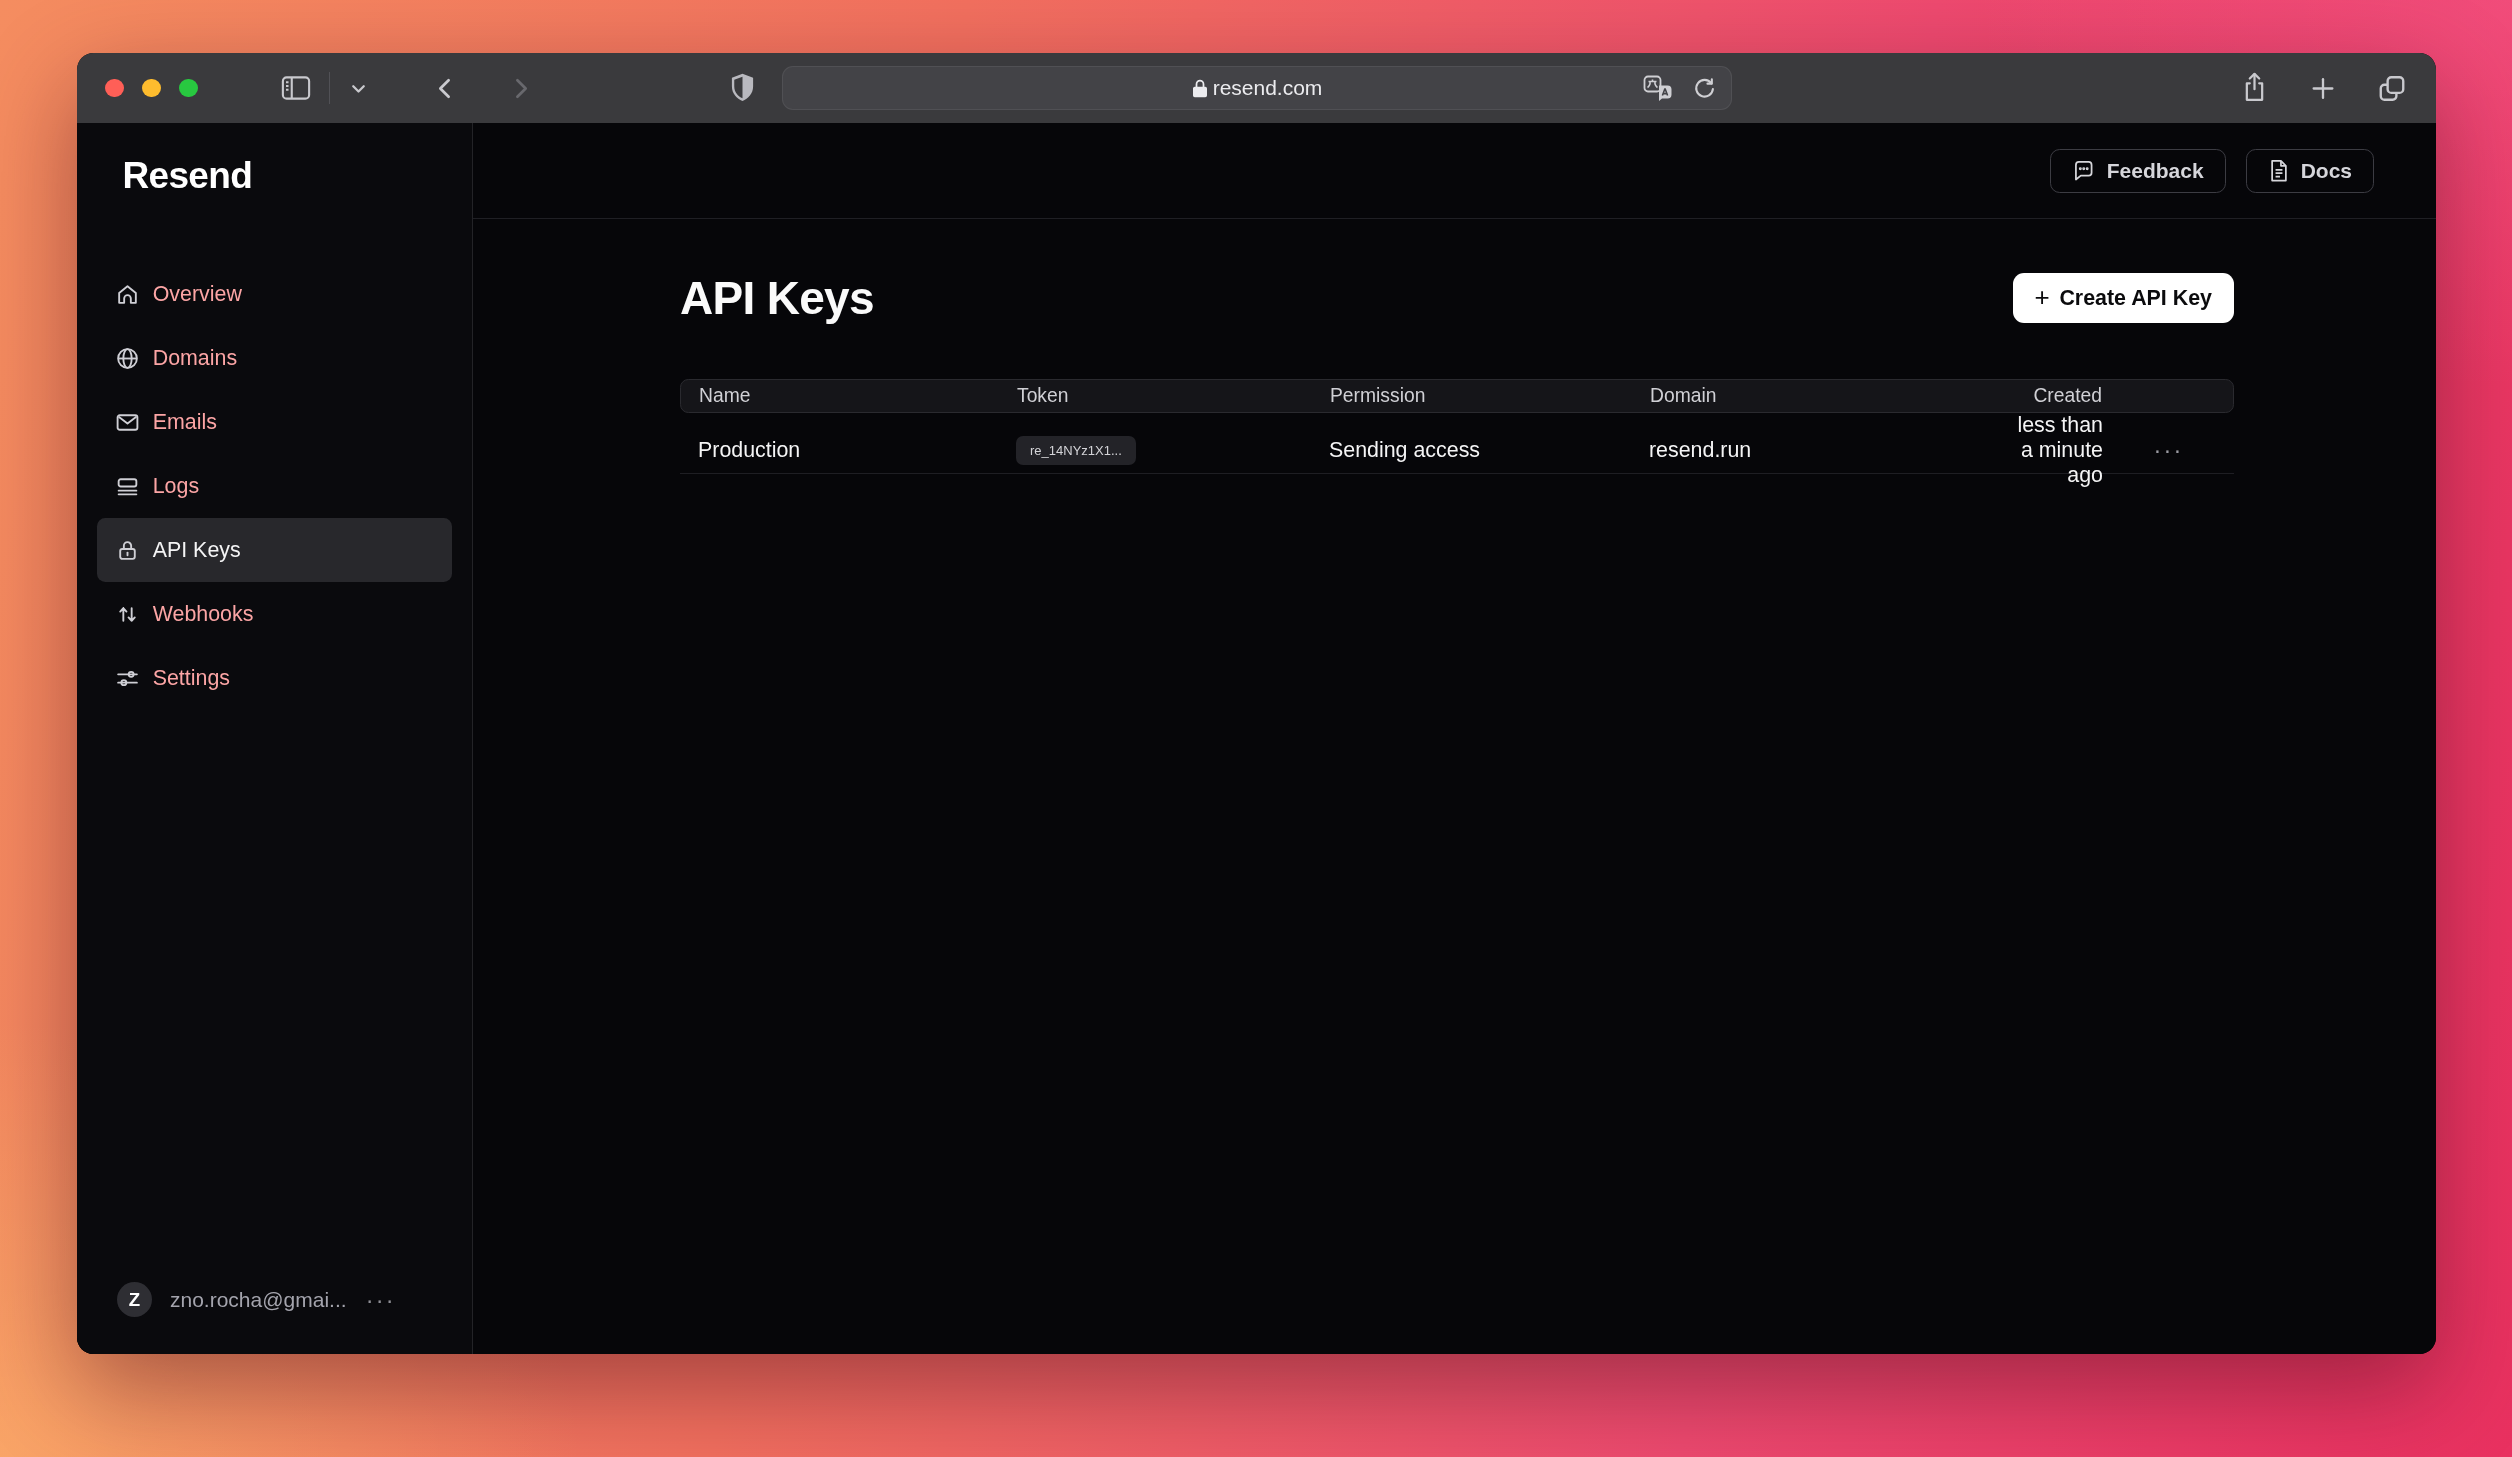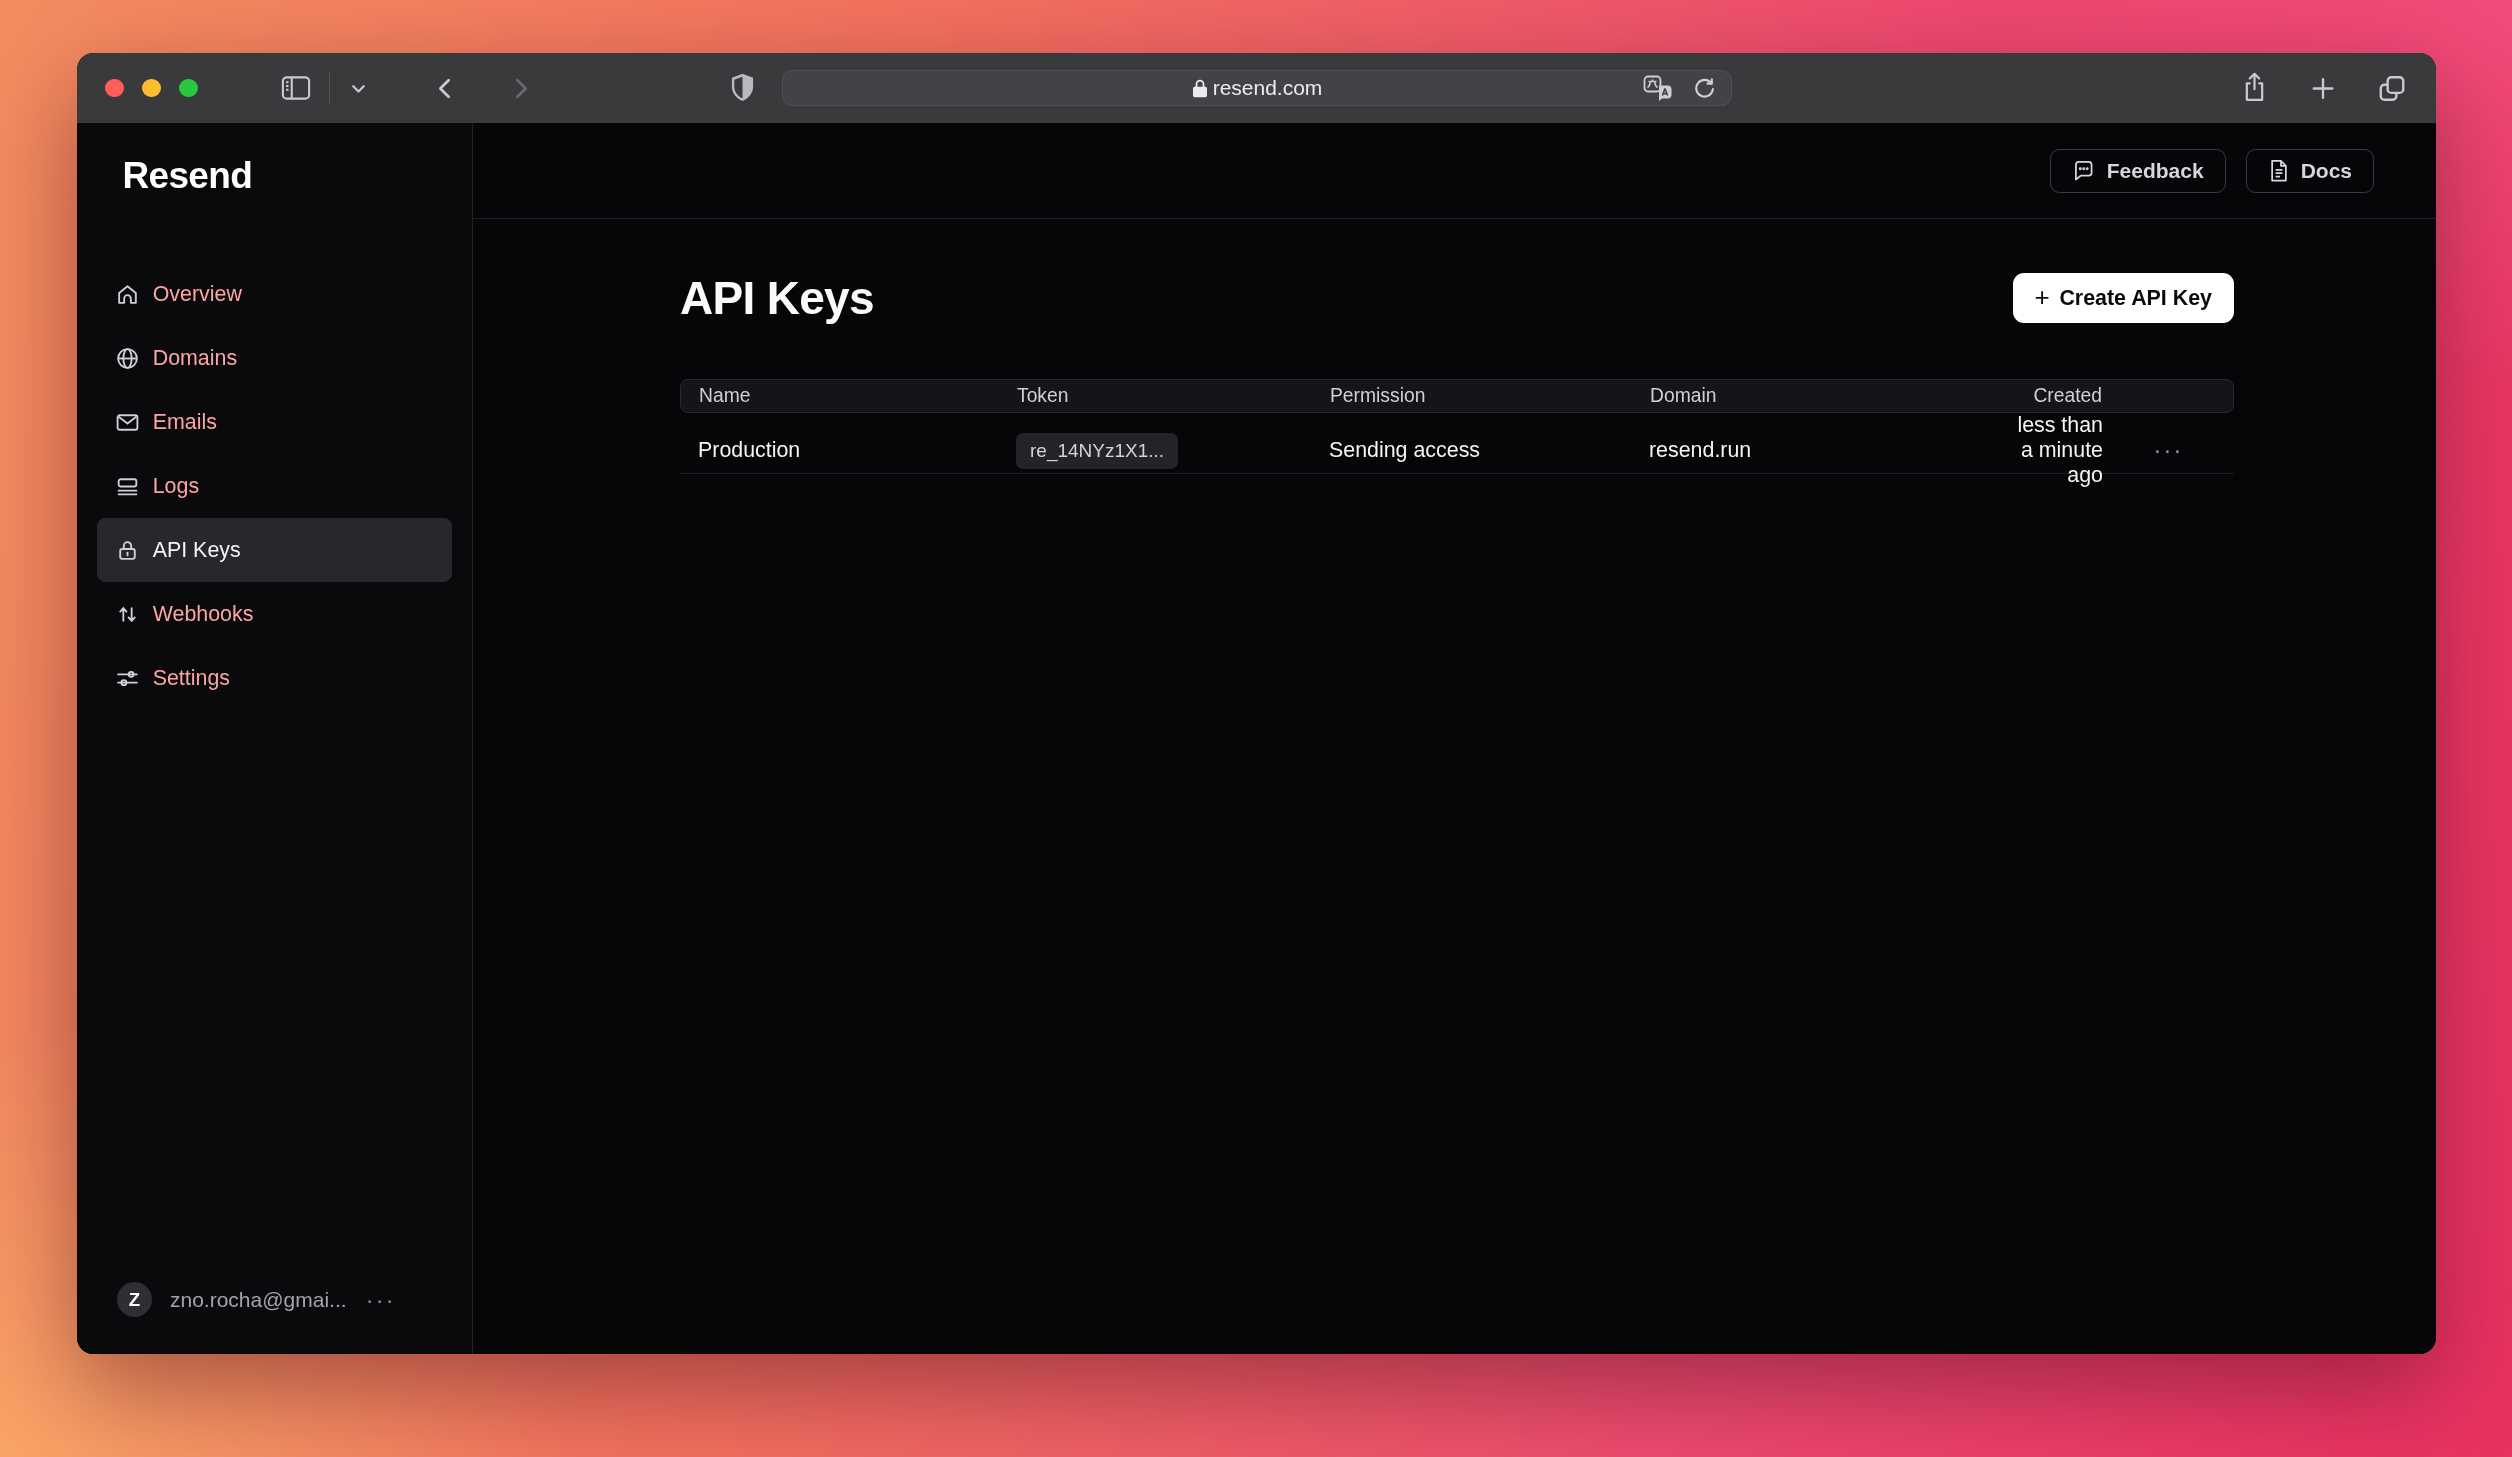--- a/index.html
+++ b/index.html
@@ -26,21 +26,21 @@
   .light{ width:18.6px; height:18.6px; border-radius:50%; }
   .light.red{ background:#ff5f57; } .light.yellow{ background:#febc2e; } .light.green{ background:#28c840; }
   .tb-group{ display:flex; align-items:center; margin-left:83px; }
   .tb-icon{ color:#c9c9ce; display:flex; align-items:center; justify-content:center; }
   .tb-sep{ width:1.4px; height:32px; background:#515156; margin:0 18px; }
   .tb-back{ margin-left:64px; color:#c9c9ce; }
   .tb-fwd{ margin-left:50px; color:#68686d; }
   .shield{ position:absolute; left:calc(50% - 529px); top:50%; transform:translateY(-50%); color:#b9b9bf; }
   .urlbar{
     position:absolute; left:50%; top:50%; transform:translate(-50%,-50%);
-    width:950px; height:36px; background:#434347; border:1.4px solid rgba(255,255,255,.07);
+    width:950px; height:44px; background:#434347; border:1.4px solid rgba(255,255,255,.07);
     border-radius:11px; display:flex; align-items:center; justify-content:center; gap:4px;
   }
   .url-text{ color:#ececef; font-size:21px; }
   .url-right{ position:absolute; right:15px; top:50%; transform:translateY(-50%); display:flex; gap:18px; align-items:center; color:#cfcfd3; }
   .tb-right{ position:absolute; right:29px; top:50%; transform:translateY(-50%); display:flex; gap:40px; align-items:center; color:#c9c9ce; }
   
   .page{ flex:1; display:flex; background:#060609; min-height:0; }
   .sidebar{
     width:396px; flex:0 0 396px; background:#0a0a0d; border-right:1.4px solid #232327;
     display:flex; flex-direction:column; padding:0 20px;
@@ -89,21 +89,21 @@
   .th.right{ text-align:right; padding-left:0; }
   .trow{
     display:grid; grid-template-columns:318px 313px 320px 376px 1fr 131px;
     height:61px; align-items:center; font-size:21.4px; color:#f4f4f5;
     border-bottom:1.4px solid #1e1e23;
   }
   .td{ padding-left:18px; }
   .td.right{ text-align:right; padding-left:0; }
   .chip{
     display:inline-block; background:#232328; border-radius:7px;
-    padding:7px 14px; font-size:19px; color:#d4d4d8;
+    padding:7px 14px; font-size:13px; color:#d4d4d8;
   }
   .row-menu{ text-align:center; color:#9a9aa2; font-size:23.5px; letter-spacing:2.1px; cursor:pointer; }
   svg{ display:block; }
 </style>
 </head>
 <body>
 
 <div class="stage">
   <div class="window">
 

